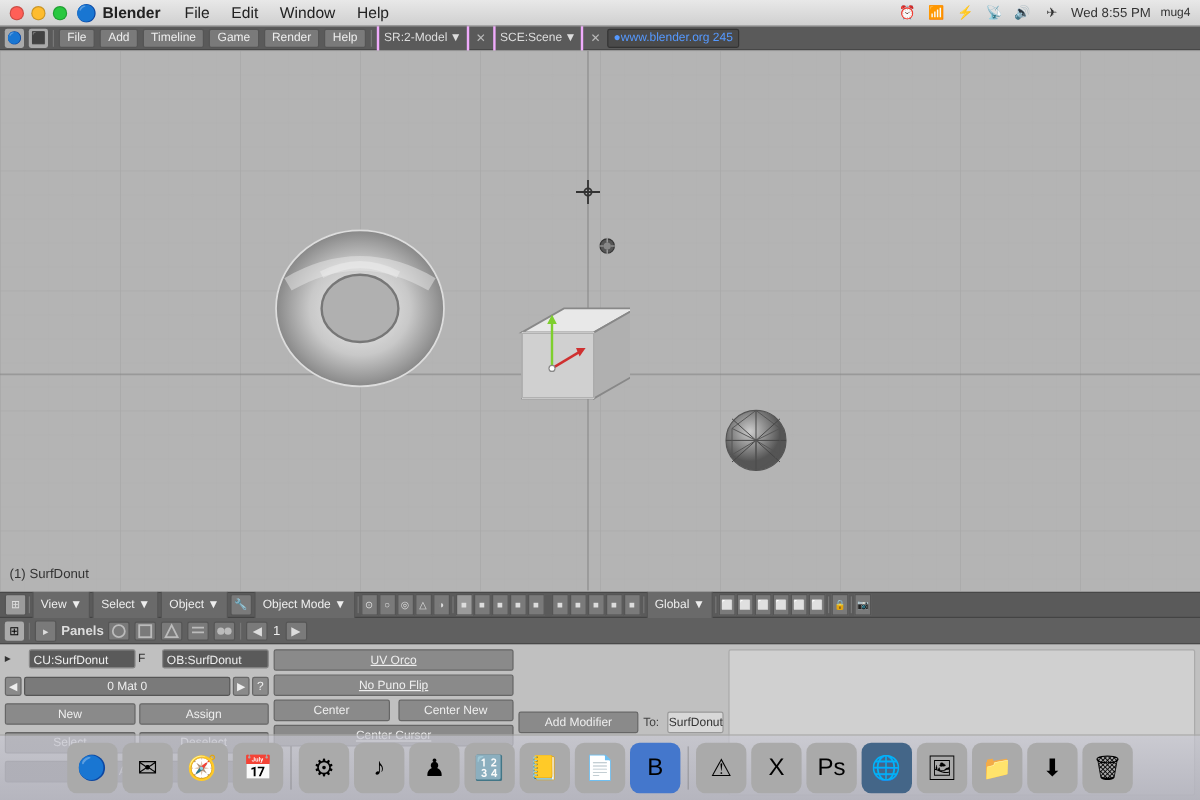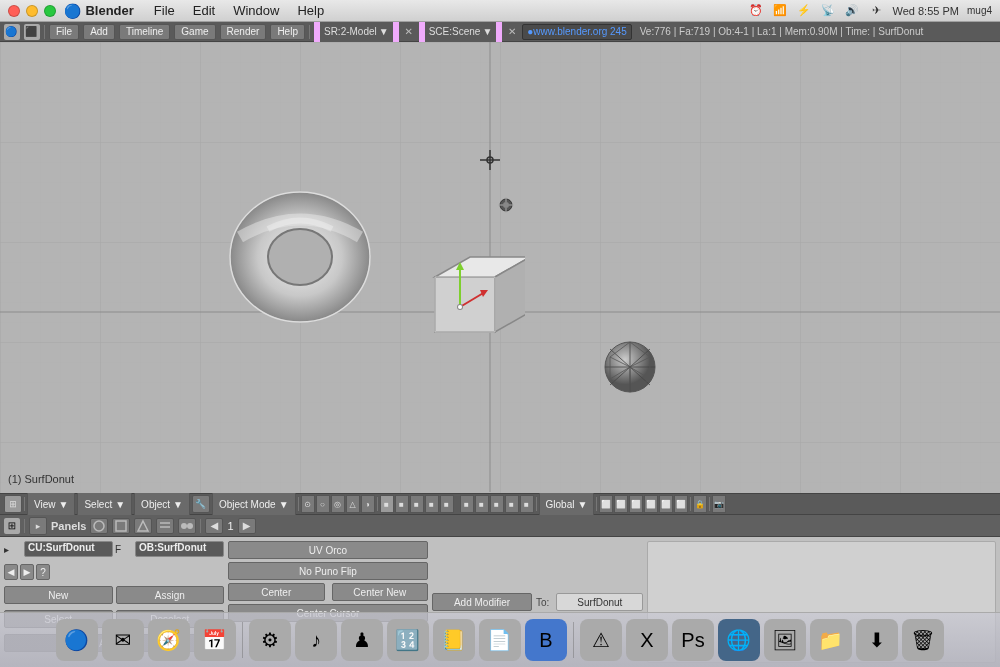--- a/index.html
+++ b/index.html
@@ -116,21 +116,21 @@
       font-size: 10px;
       cursor: pointer;
       display: flex;
       align-items: center;
       gap: 2px;
     }
     .bl-dropdown-field {
       height: 16px;
       padding: 16px 4px;
       background: #5a5a5a;
-      border: 6px solid #f0abfc;
+      border: 2px solid #f0abfc;
       border-radius: 2px;
       color: #ddd;
       font-size: 10px;
       display: flex;
       align-items: center;
       gap: 2px;
     }
     .bl-url-field {
       height: 16px;
       padding: 0 4px;
@@ -355,22 +355,21 @@
     .prop-field {
       flex: 1;
       height: 16px;
       background: #e8e8e8;
       border: 1px solid #888;
       border-radius: 2px;
       padding: 0 3px;
       font-size: 10px;
       color: #222;
       display: flex;
-      align-items: flex-start;
-      font-weight: bold;
+      align-items: flex-end;
     }
     .prop-field.dark {
       background: #5a5a5a;
       color: #eee;
     }
 
     .mat-row {
       display: flex;
       align-items: center;
       gap: 2px;
@@ -449,20 +448,21 @@
       height: 18px;
       background: #8a8a8a;
       border: 1px solid #666;
       border-radius: 2px;
       color: #eee;
       font-size: 10px;
       display: flex;
       align-items: center;
       justify-content: center;
       cursor: pointer;
+      text-decoration: underline;
     }
     .mid-btn-row {
       display: flex;
       gap: 7px;
     }
     .mid-btn-half {
       flex: 1;
       height: 18px;
       background: #8a8a8a;
       border: 1px solid #666;
@@ -494,21 +494,21 @@
       align-items: center;
       justify-content: center;
       cursor: pointer;
     }
     .to-field {
       flex: 1;
       height: 18px;
       background: #d8d8d8;
       border: 1px solid #999;
       border-radius: 2px;
-      padding: 0 20px;
+      padding: 0 0;
       font-size: 10px;
       color: #333;
       display: flex;
       align-items: center;
     }
     .to-label {
       font-size: 10px;
       color: #444;
       margin-right: 3px;
     }
@@ -619,21 +619,20 @@
     <div class="bl-x-btn">✕</div>
     <div class="bl-dropdown-field">
       <span>SCE:Scene</span>
       <span>▼</span>
     </div>
     <div class="bl-x-btn">✕</div>
     <div class="bl-url-field">
       <span>●</span>
       <span>www.blender.org 245</span>
     </div>
-    <div class="bl-stats">Ve:776 | Fa:719 | Ob:4-1 | La:1 | Mem:0.90M | Time: | SurfDonut</div>
   </div>
 
   <div id="viewport">
 
     <svg class="grid-lines" xmlns="http://www.w3.org/2000/svg">
       <defs>
         <pattern id="smallGrid" width="20" height="20" patternUnits="userSpaceOnUse">
           <path d="M 20 0 L 0 0 0 20" fill="none" stroke="#aaa" stroke-width="0.5"></path>
         </pattern>
         <pattern id="grid" width="100" height="100" patternUnits="userSpaceOnUse">
@@ -858,20 +857,23 @@
           <span>CU:SurfDonut</span>
         </div>
         <span class="prop-label">F</span>
         <div class="prop-field dark">
           <span>OB:SurfDonut</span>
         </div>
       </div>
 
       <div class="mat-row">
         <div class="mat-prev-btn">◀</div>
+        <div class="mat-field">
+          <span>0 Mat 0</span>
+        </div>
         <div class="mat-next-btn">▶</div>
         <div class="mat-question">?</div>
       </div>
 
       <div class="btn-row">
         <div class="prop-btn">New</div>
         <div class="prop-btn">Assign</div>
       </div>
       <div class="btn-row">
         <div class="prop-btn">Select</div>

